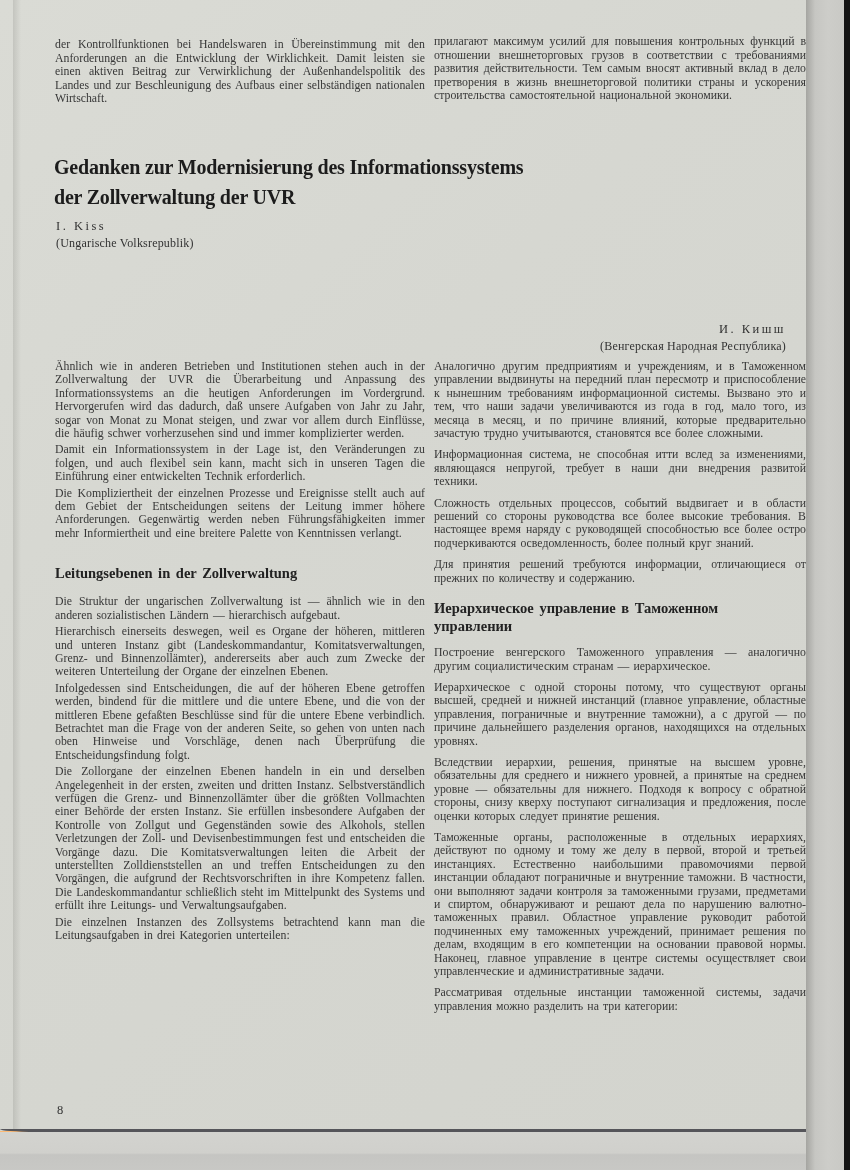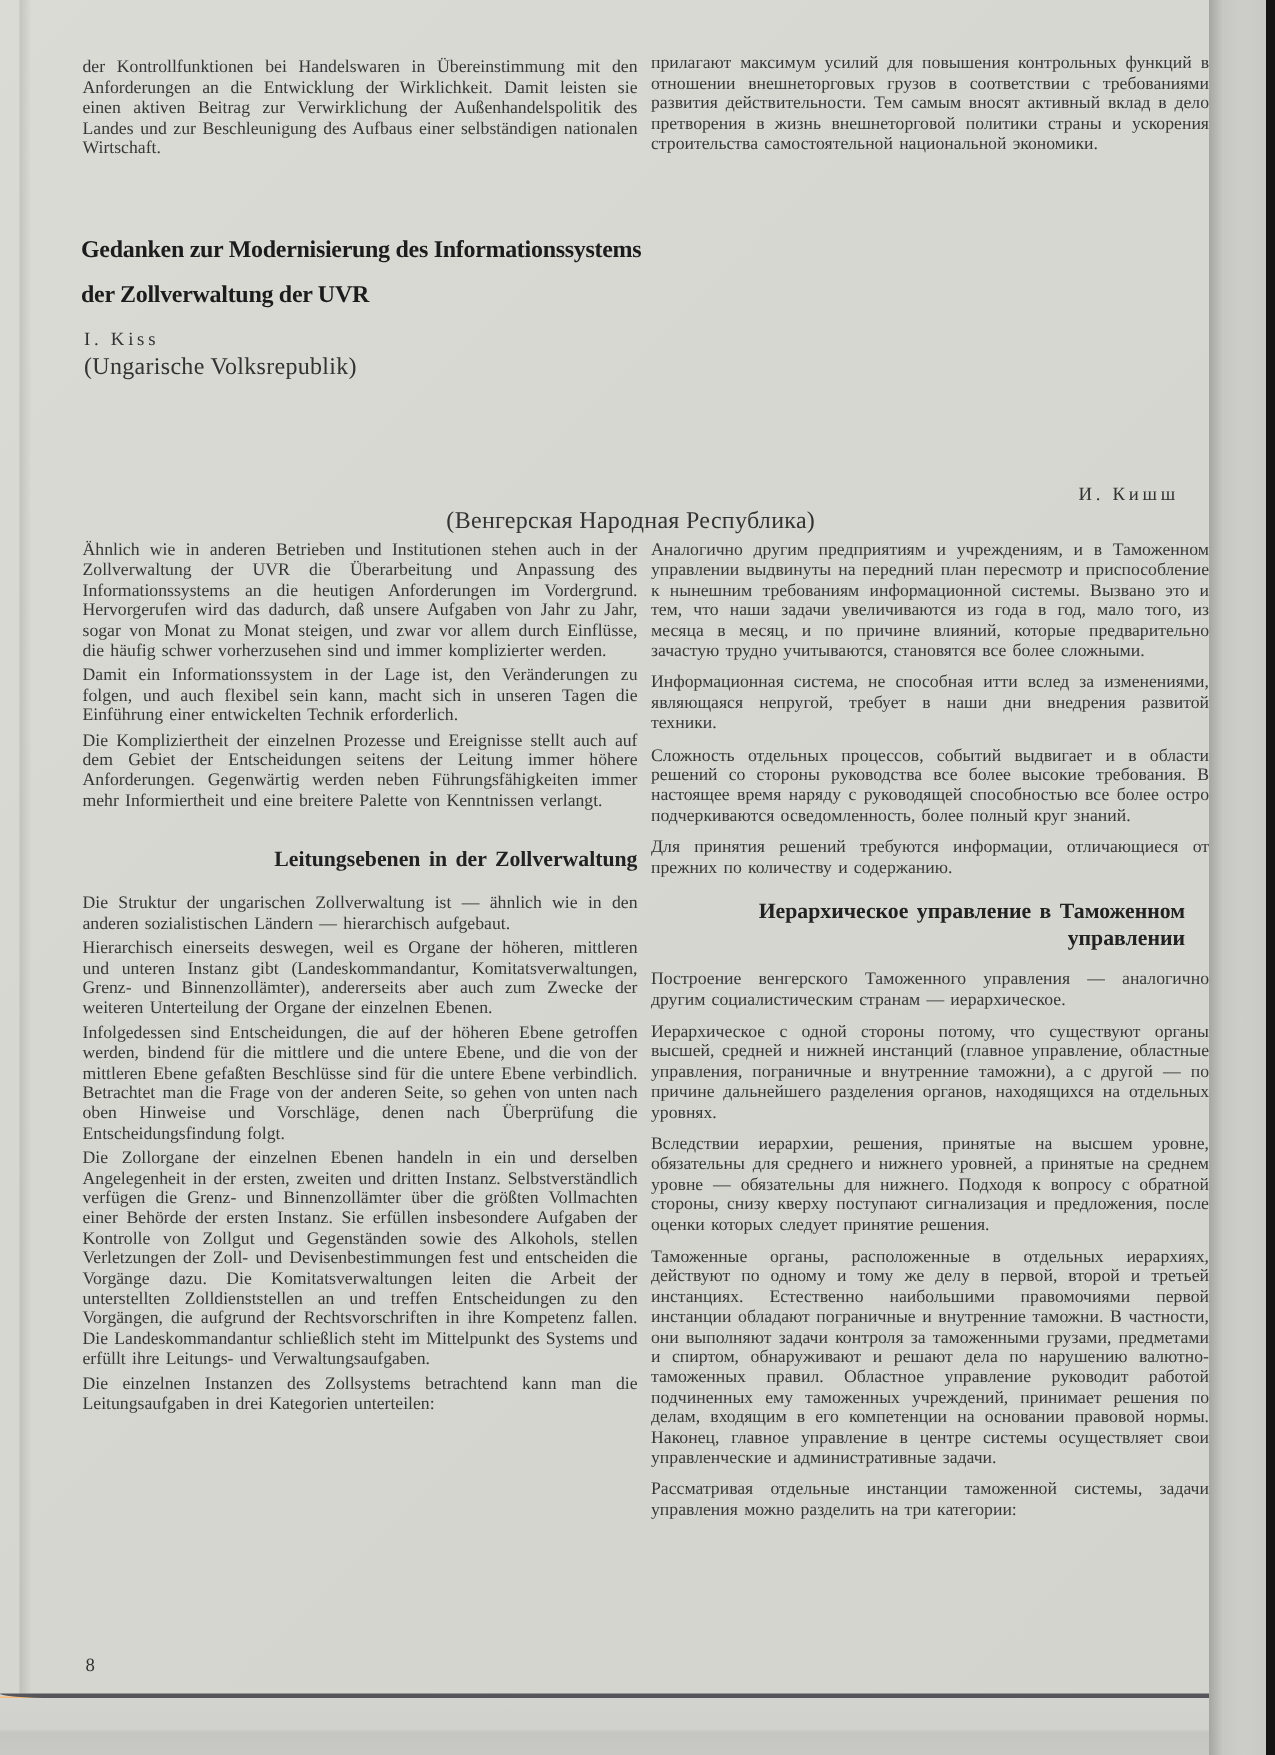--- a/index.html
+++ b/index.html
@@ -32,43 +32,43 @@
     position:absolute;left:844px;top:0;width:6px;height:1170px;background:#141414;
   }
   p.intro{
     position:absolute;margin:0;font-size:11.8px;line-height:13.6px;
     text-align:justify;color:#373737;word-spacing:1.2px;
   }
   .intro-de{left:55px;top:38px;width:370px;}
   .intro-ru{left:434px;top:35px;width:372px;}
   .title-de{
     position:absolute;left:54px;top:152px;width:740px;
-    font-size:16px;font-weight:bold;line-height:30px;color:#1c1c1c;letter-spacing:-0.2px;
+    font-size:20px;font-weight:bold;line-height:30px;color:#1c1c1c;letter-spacing:-0.2px;
   }
   .author-block{color:#333;}
   .author-de{position:absolute;left:56px;top:219px;}
   .author-name{font-size:12.5px;letter-spacing:2.5px;}
-  .author-affil{font-size:16px;margin-top:2px;letter-spacing:0.2px;text-align:center;}
+  .author-affil{font-size:12px;margin-top:2px;letter-spacing:0.2px;}
   .title-ru{
     position:absolute;left:55px;top:256px;width:731px;text-align:right;
     font-size:23px;font-weight:bold;line-height:31px;color:#1c1c1c;
   }
   .title-ru .l1{padding-right:44px;}
   .author-ru{position:absolute;left:55px;top:322px;width:731px;text-align:right;}
   .col{
     position:absolute;top:360px;font-size:11.8px;line-height:13.4px;
     text-align:justify;color:#373737;word-spacing:1.2px;
   }
   .col-left{left:55px;width:370px;}
   .col-right{left:434px;width:372px;}
   .col p{margin:0 0 3px 0;}
   .col-right p{margin:0 0 8px 0;}
   .col h3{
     font-size:14.5px;font-weight:bold;color:#222;
-    margin:24px 0 13px 0;line-height:18px;text-align:right;word-spacing:2px;
+    margin:24px 0 13px 0;line-height:18px;text-align:left;word-spacing:2px;
   }
   .col-right h3{margin:14px 16px 11px 0;}
   .page-number{
     position:absolute;left:57px;top:1103px;font-size:12.5px;color:#333;
   }
 </style>
 </head>
 <body>
 
 <div class="scan">

